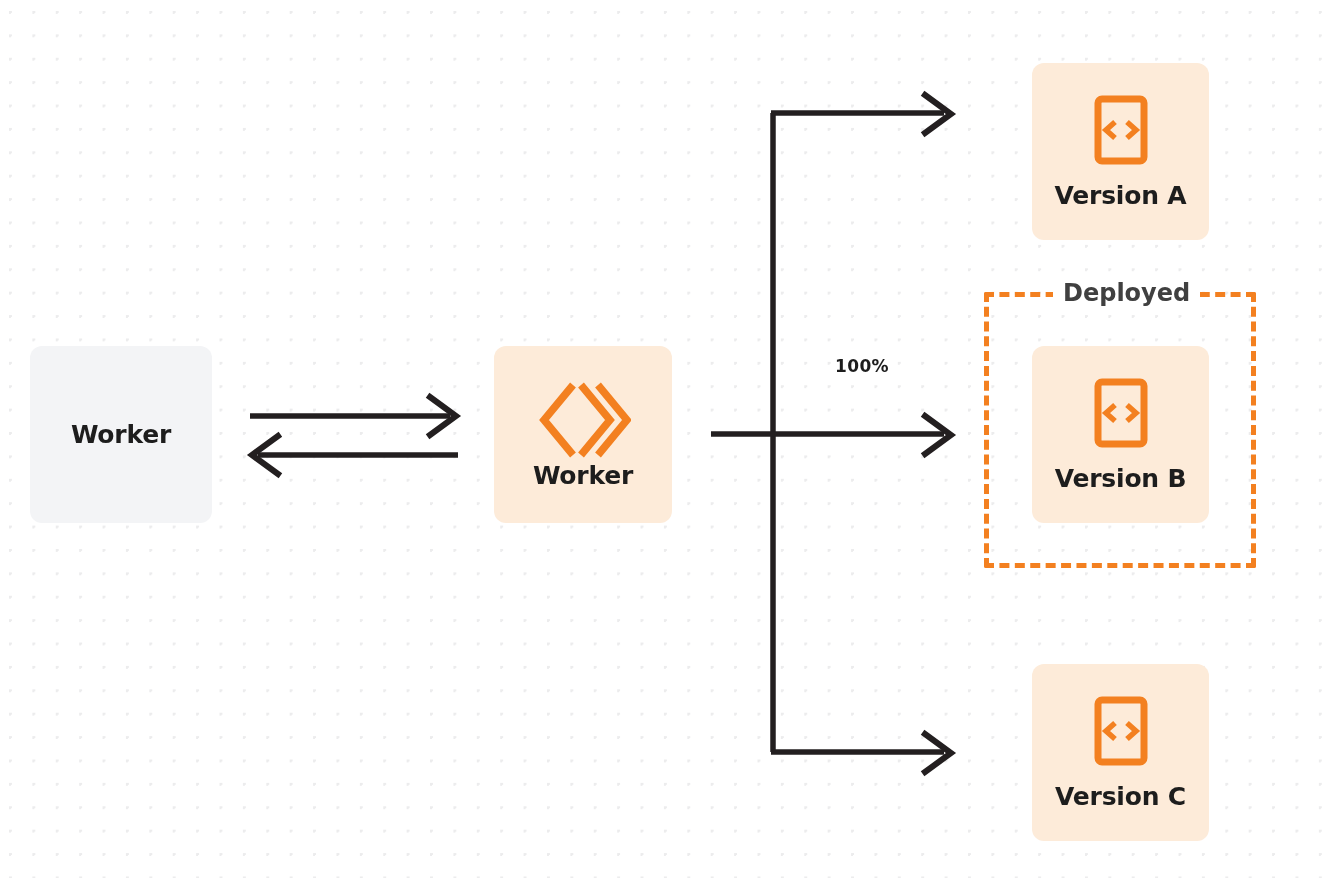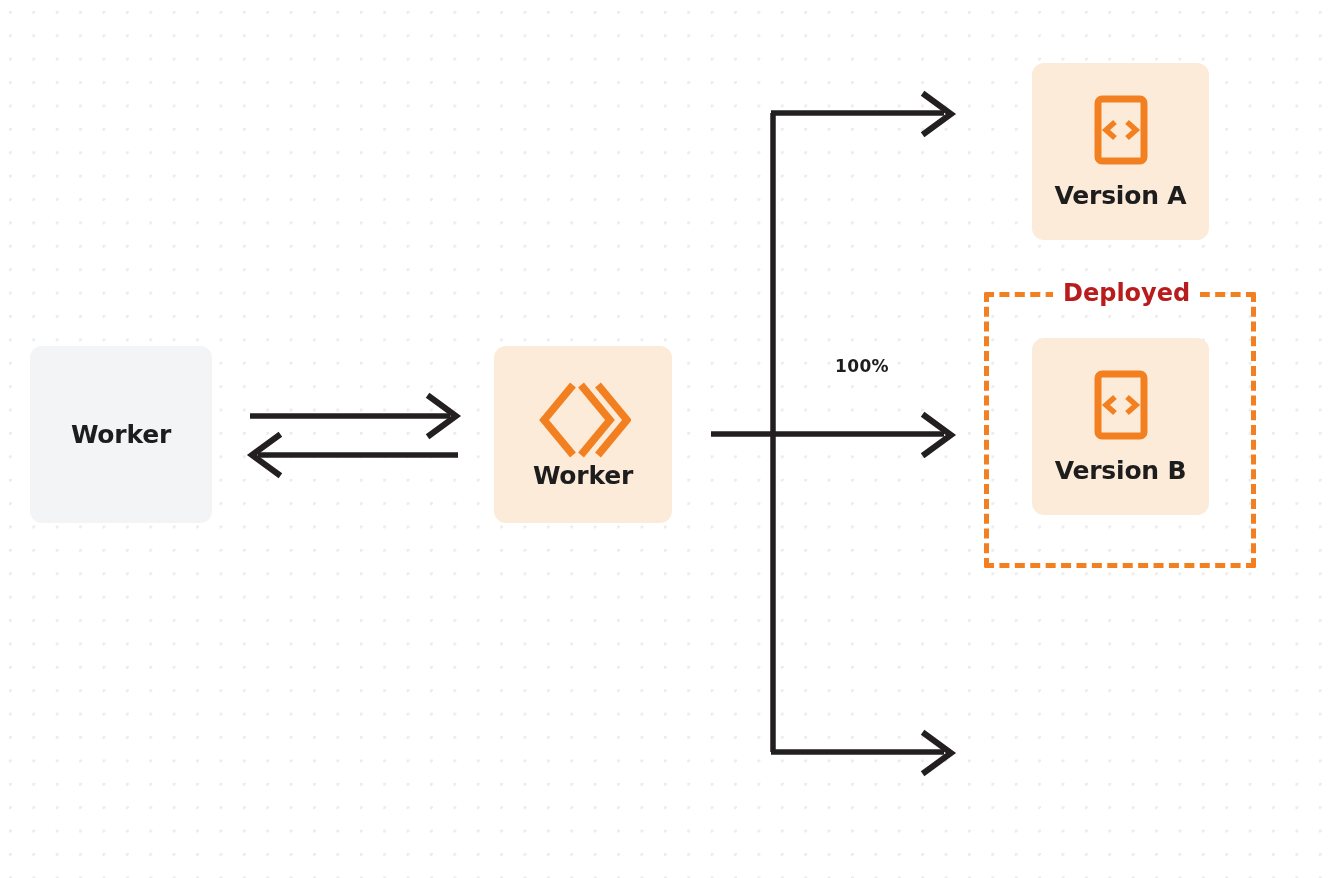--- a/index.html
+++ b/index.html
@@ -55,21 +55,21 @@
   .worker-node .node-label { }
 
   .version-node {
     width: 177px;
     height: 177px;
     background: #fdebd9;
   }
   .version-node .node-label { margin-top: 14px; }
 
   .version-a { left: 1032px; top: 28px; margin-top: 35px; }
-  .version-b { left: 1032px; top: 338px; justify-content: center; }
+  .version-b { left: 1032px; top: 346px; justify-content: center; }
   .version-c { left: 1032px; top: 664px; }
 
   .icon-wrap {
     width: 74px;
     height: 74px;
     display: block;
   }
   .worker-icon-wrap { width: 96px; height: 82px; }
 
   
@@ -82,21 +82,21 @@
     box-sizing: border-box;
     border: 5px dashed #f38020;
     border-radius: 2px;
   }
   .deployed-label {
     position: absolute;
     left: 1053px;
     top: 278px;
     padding: 0 10px;
     background: #ffffff;
-    color: #b91c1c;
+    color: #404040;
     font-size: 24px;
     font-weight: 700;
     line-height: 30px;
     white-space: nowrap;
   }
 
   
   .traffic-label {
     position: absolute;
     left: 782px;
@@ -212,14 +212,26 @@
         <rect x="14" y="6" width="46" height="62" rx="4" ry="4" fill="none" stroke="#f38020" stroke-width="7"></rect>
         <g fill="none" stroke="#f38020" stroke-width="5.5" stroke-linecap="butt" stroke-linejoin="miter">
           <polyline points="31,29 22,37 31,45"></polyline>
           <polyline points="43,29 52,37 43,45"></polyline>
         </g>
       </svg>
     </span>
     <span class="node-label">Version B</span>
   </div>
 
+  <div class="node version-node version-c">
+    <span class="icon-wrap">
+      <svg viewBox="0 0 74 74" width="74" height="74">
+        <rect x="14" y="6" width="46" height="62" rx="4" ry="4" fill="none" stroke="#f38020" stroke-width="7"></rect>
+        <g fill="none" stroke="#f38020" stroke-width="5.5" stroke-linecap="butt" stroke-linejoin="miter">
+          <polyline points="31,29 22,37 31,45"></polyline>
+          <polyline points="43,29 52,37 43,45"></polyline>
+        </g>
+      </svg>
+    </span>
+    <span class="node-label">Version C</span>
+  </div>
 
 </div>
 
 </body></html>

